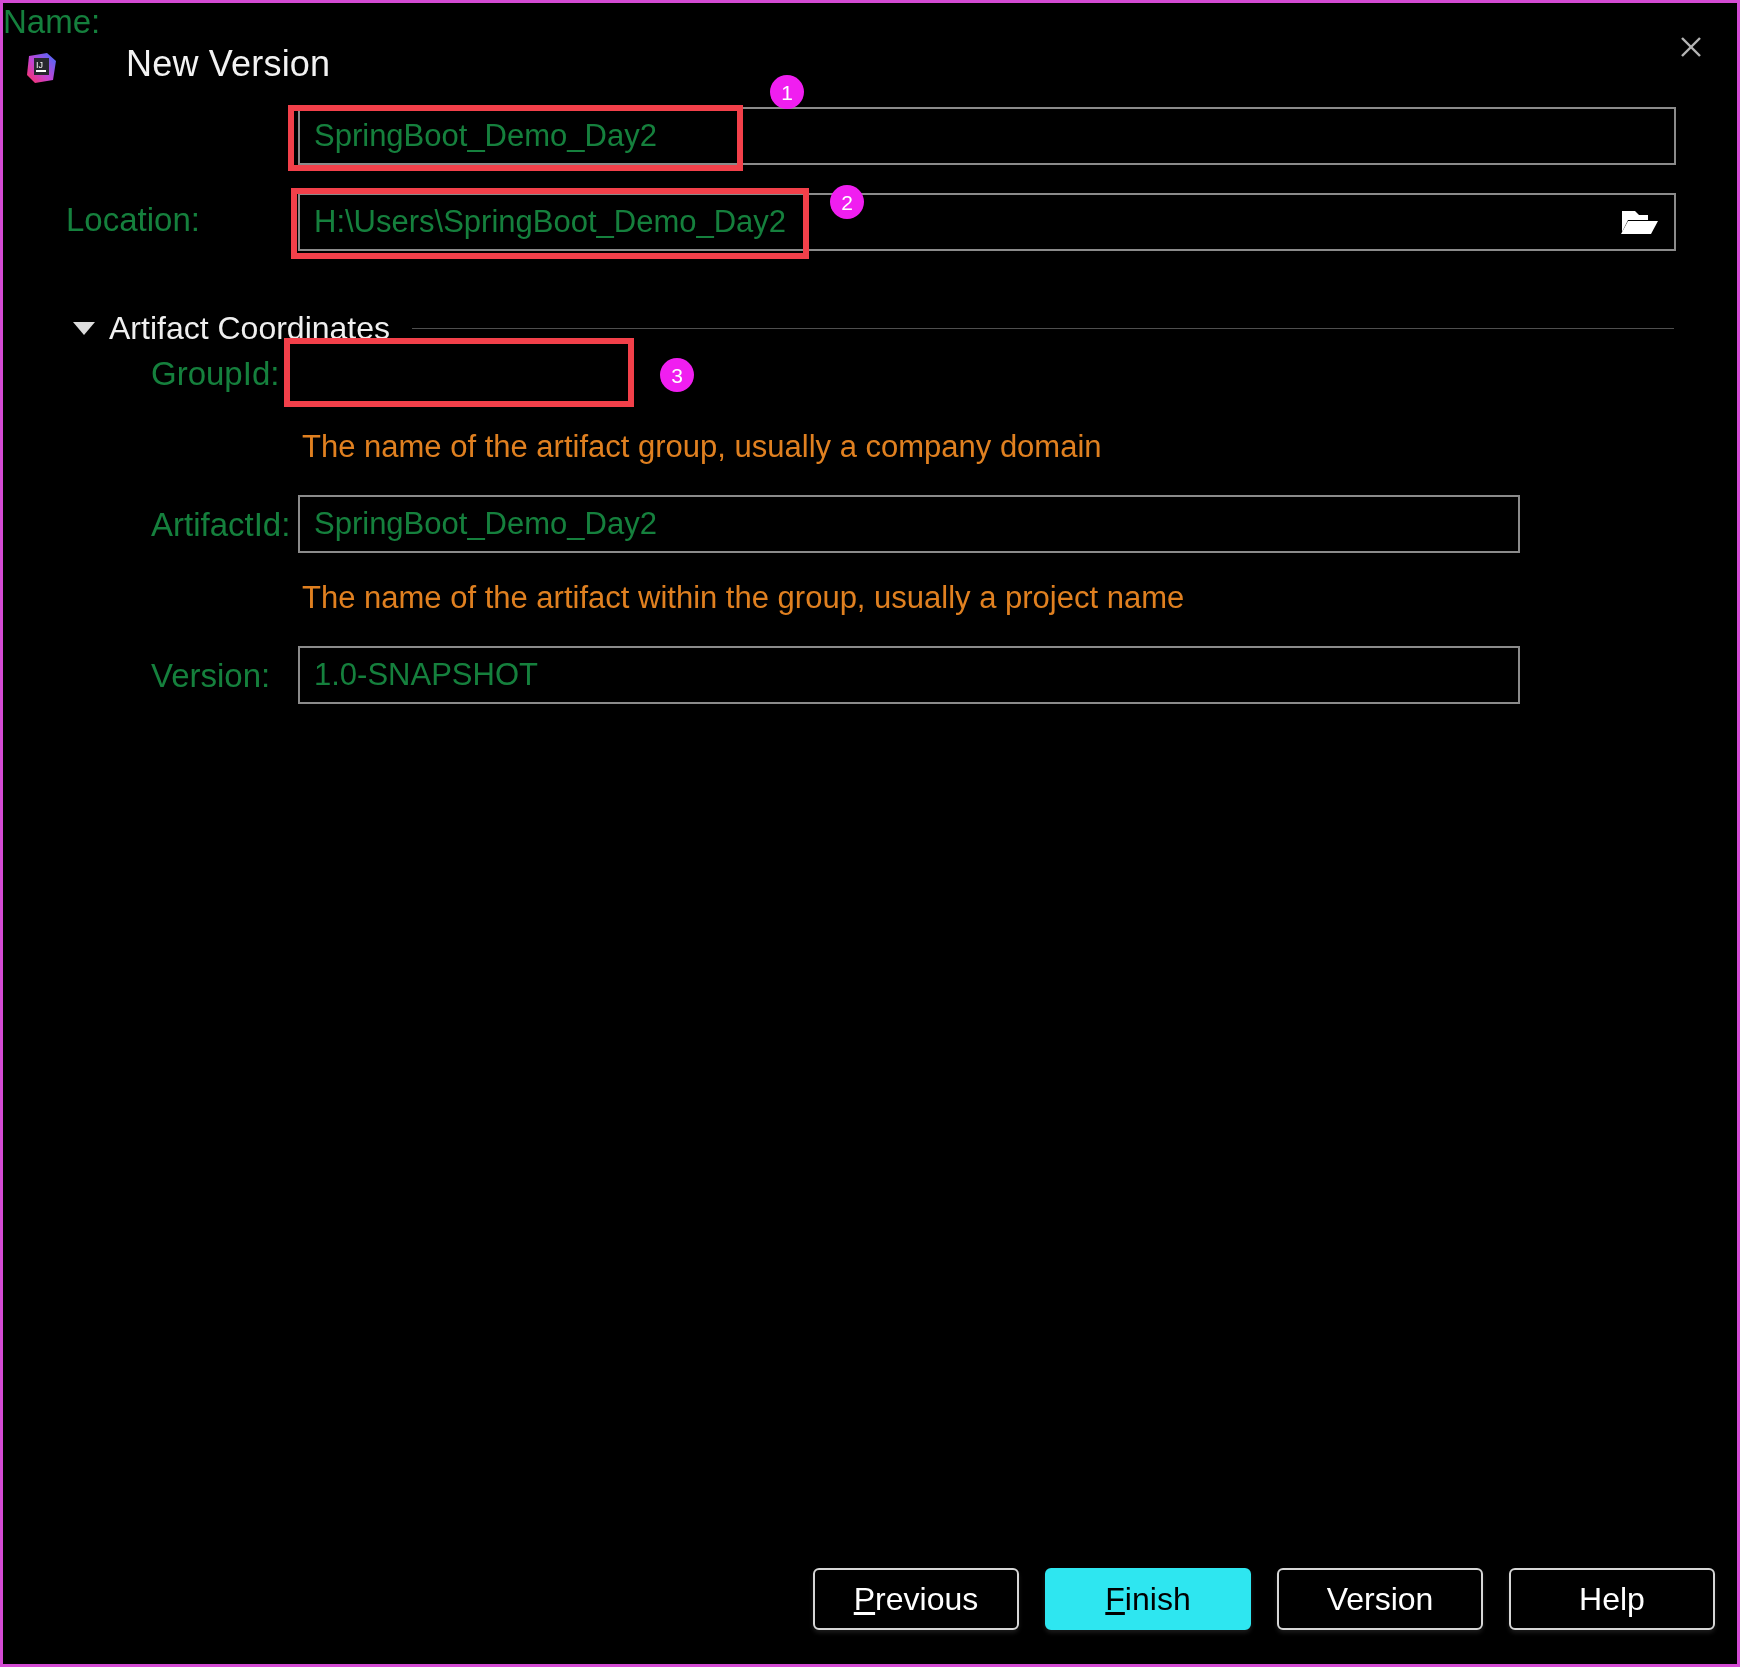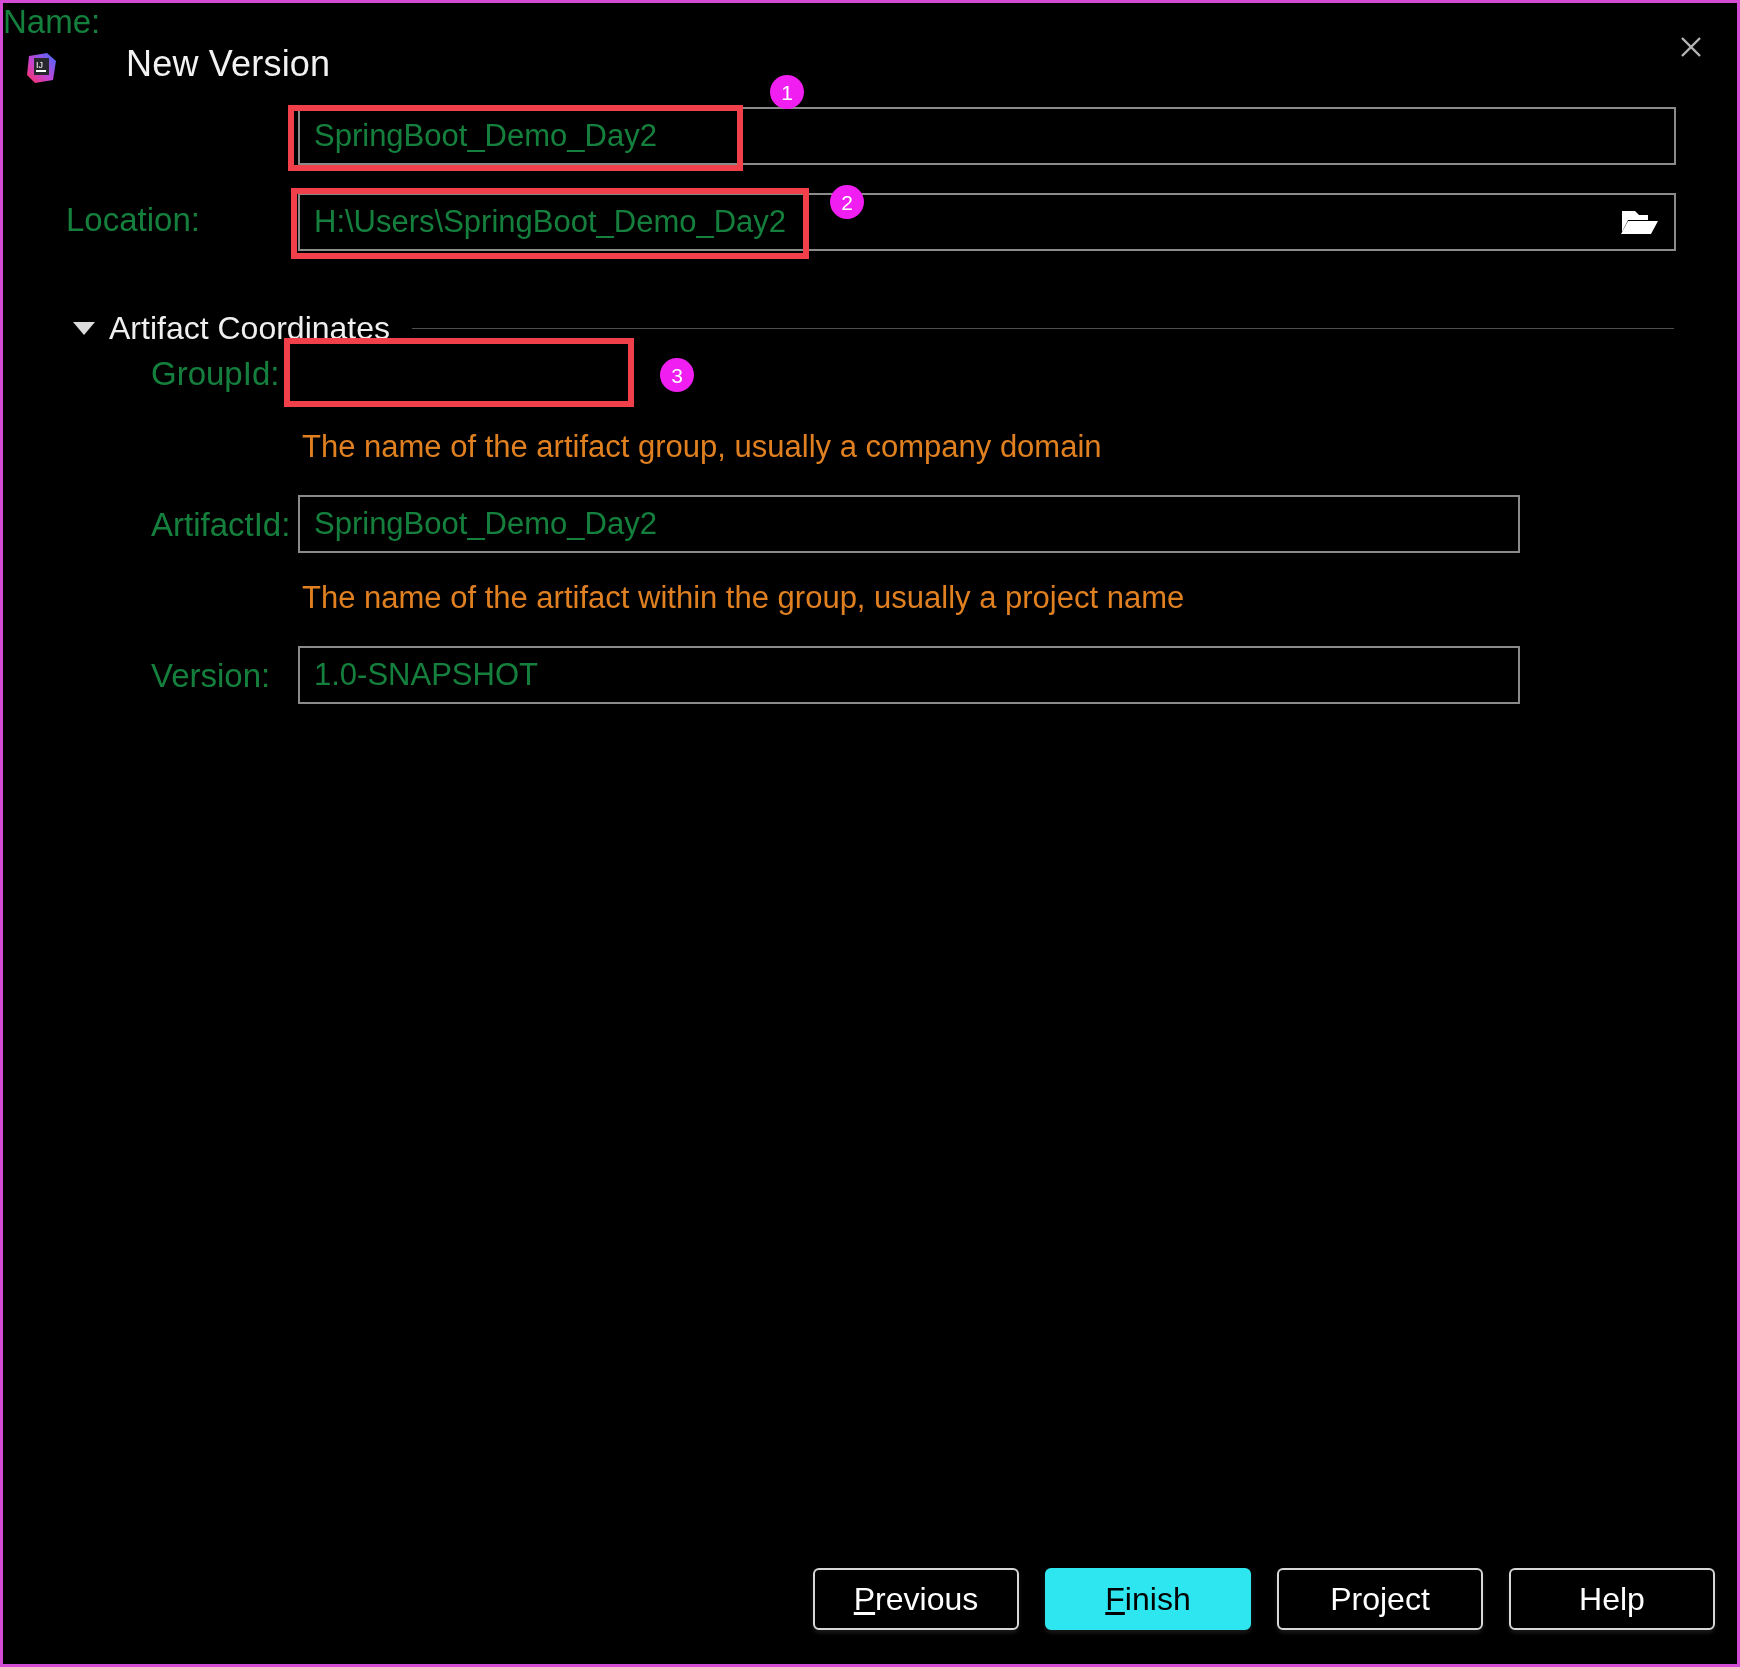--- a/index.html
+++ b/index.html
@@ -294,20 +294,20 @@
   <div id="footer">
     <div class="btn">
         <span class="mn">P</span>
         <span>revious</span>
       </div>
     <div class="btn primary">
         <span class="mn">F</span>
         <span>inish</span>
       </div>
     <div class="btn">
-        <span>Project</span>
+        <span>Version</span>
       </div>
     <div class="btn">
         <span>Help</span>
       </div>
   </div>
 
 </div>
 
 </body></html>

